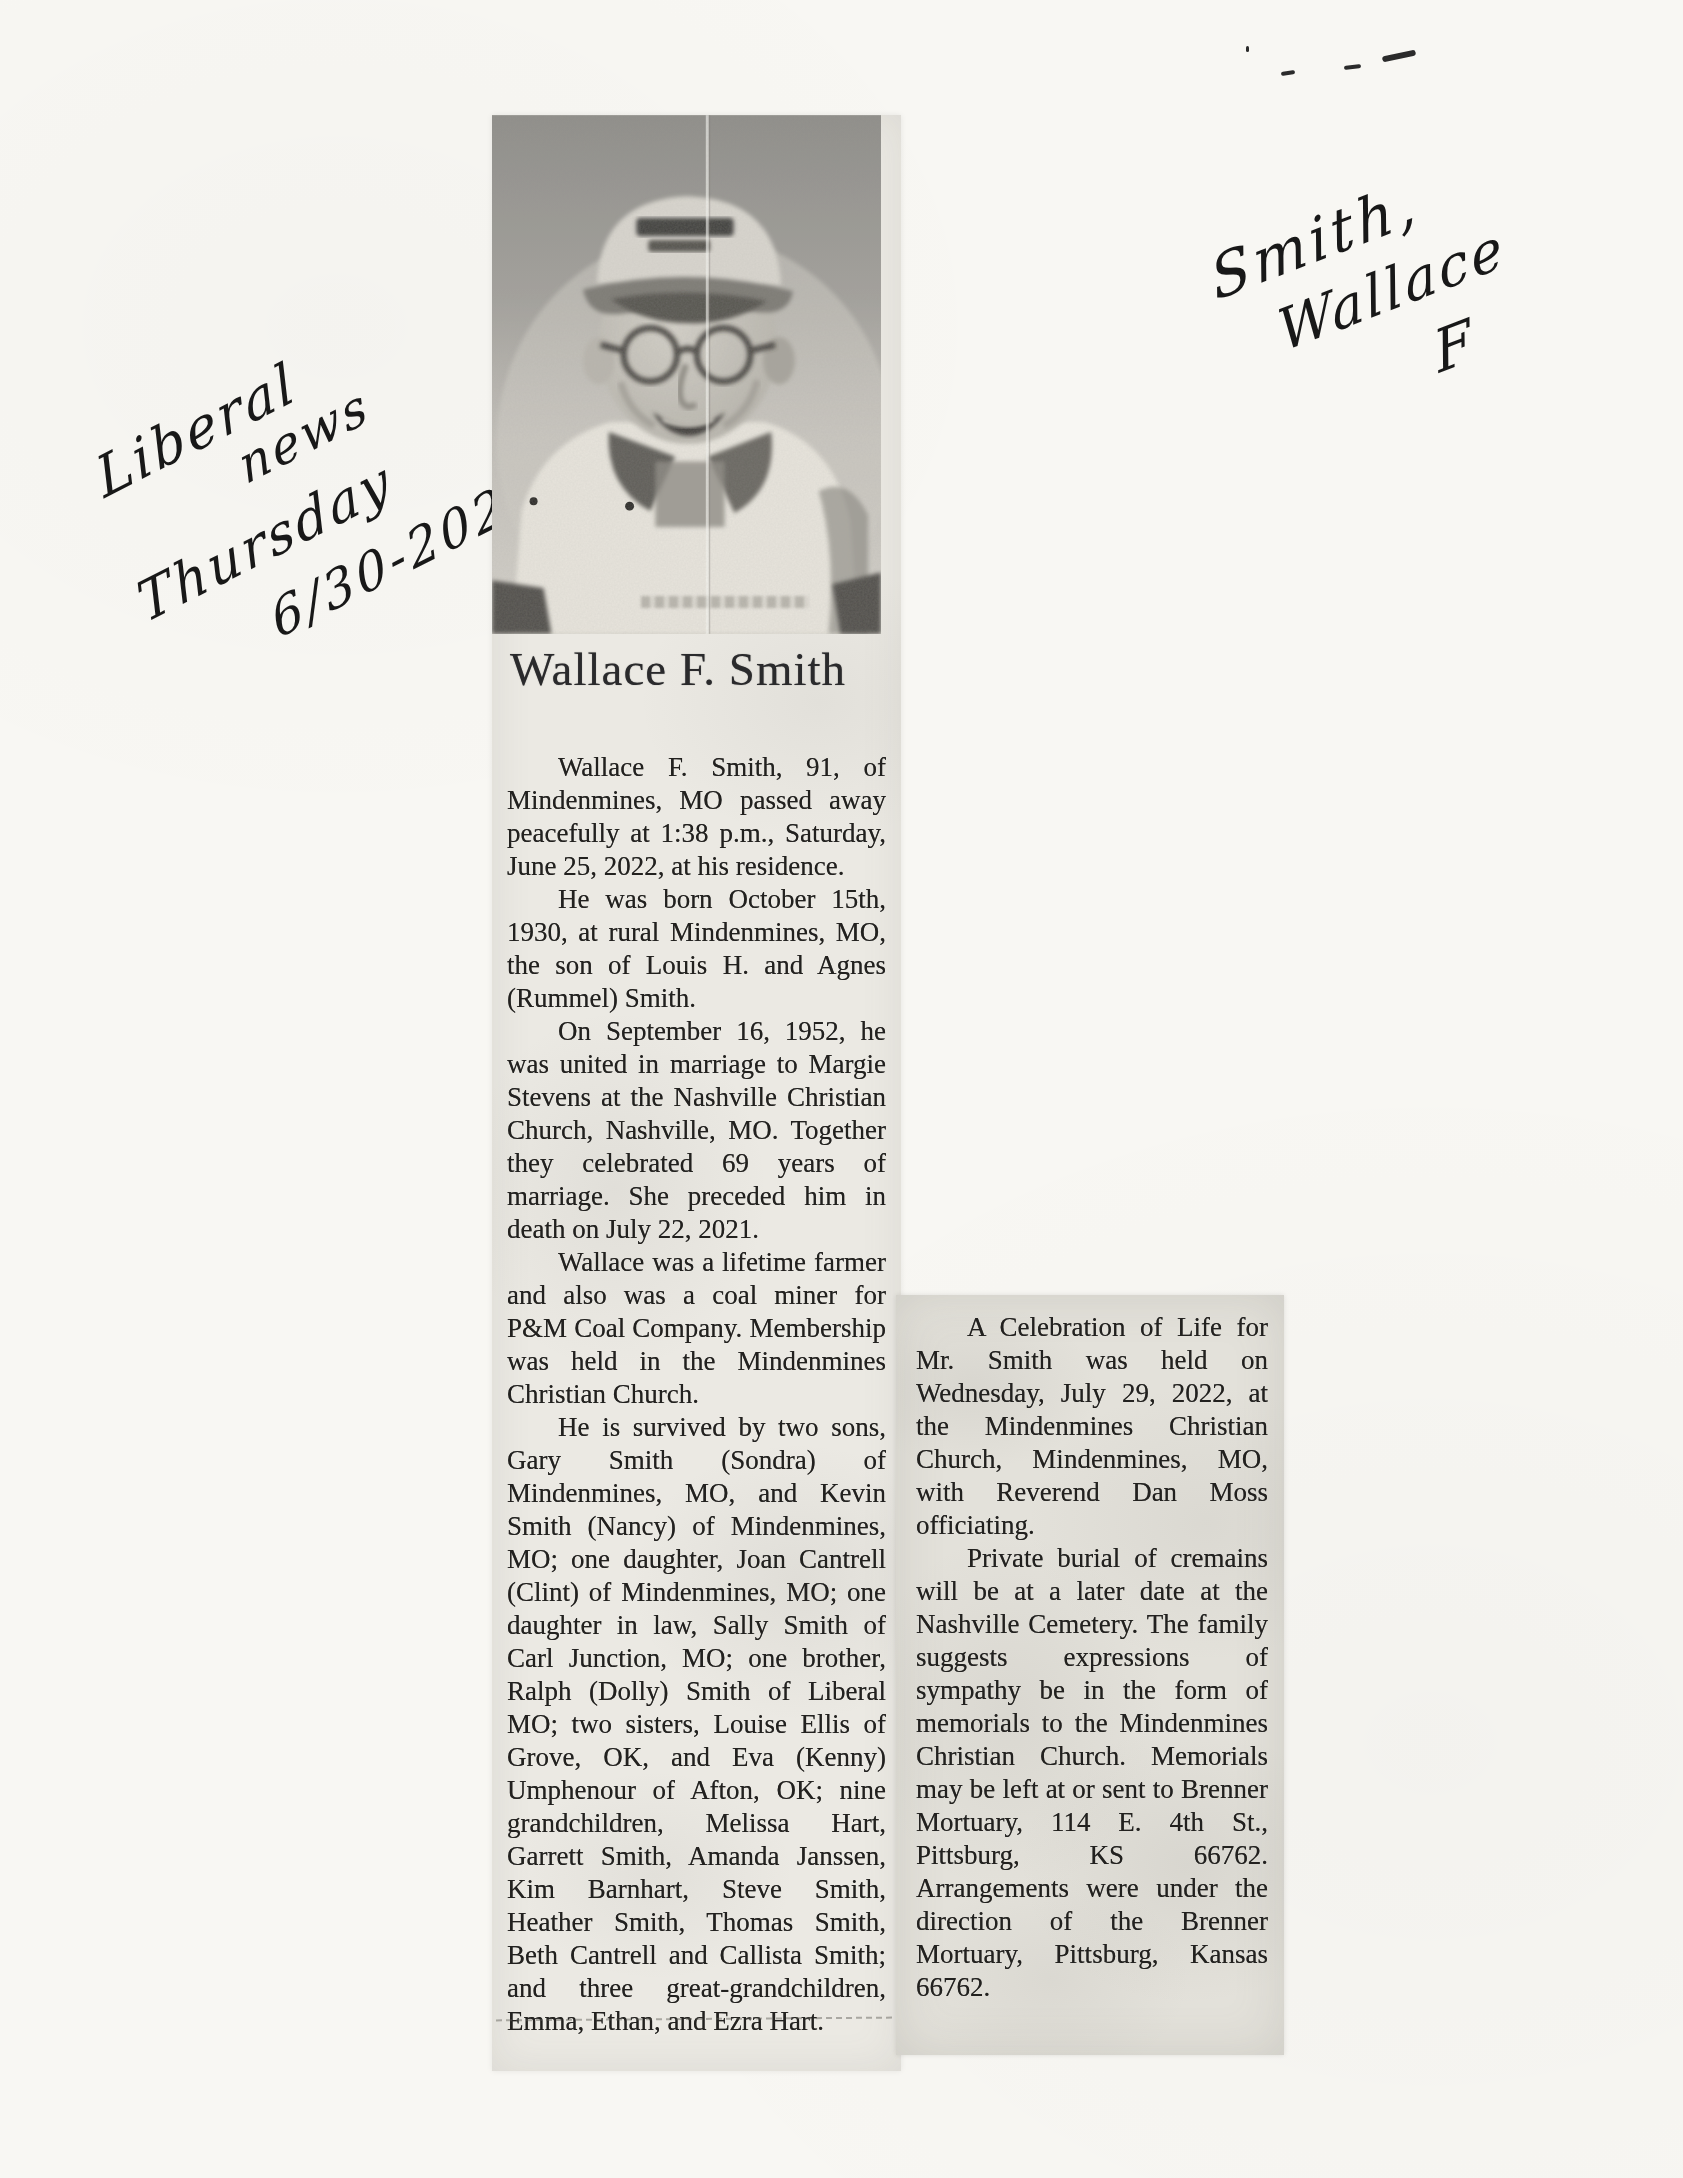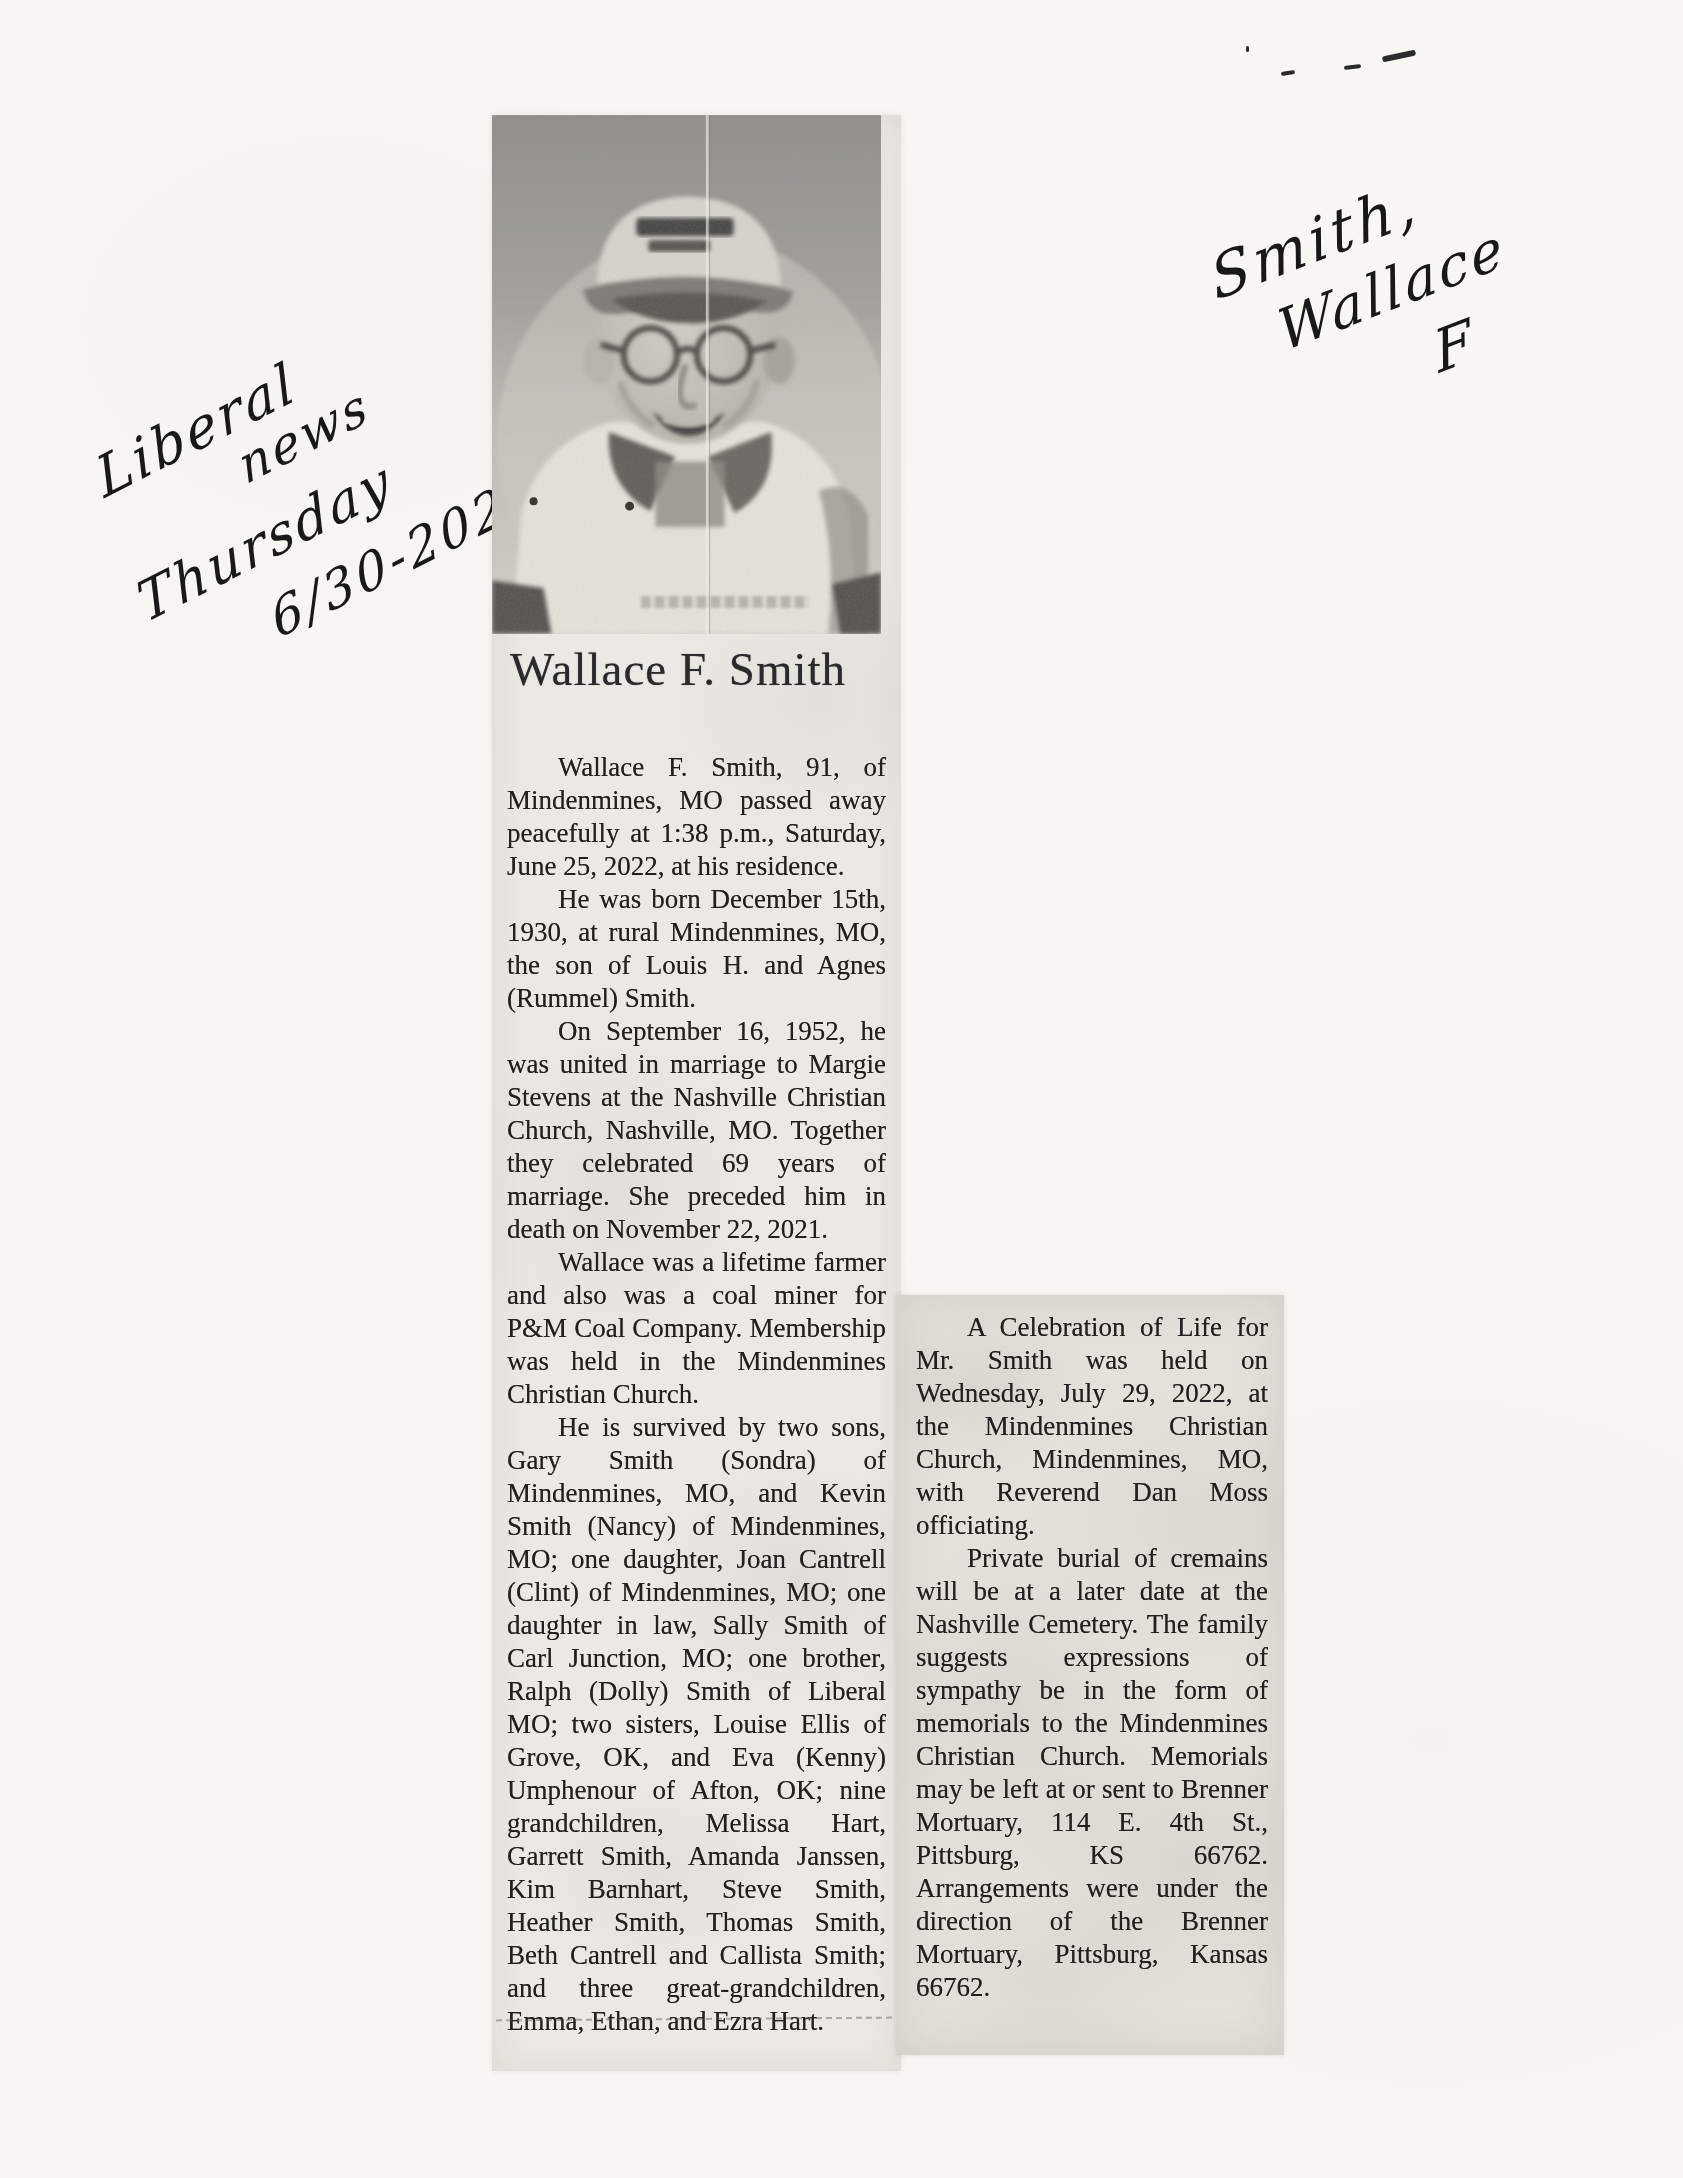--- a/index.html
+++ b/index.html
@@ -180,22 +180,22 @@
         <circle cx="139" cy="395" r="4.5" fill="#23221f"></circle>
       </g>
     </svg>
     <div class="smudge"></div>
   </div>
 
   <div class="headline">Wallace F. Smith</div>
 
   <div class="bodycol col1">
     <p>Wallace F. Smith, 91, of Mindenmines, MO passed away peacefully at 1:38 p.m., Saturday, June 25, 2022, at his residence.</p>
-    <p>He was born December 15th, 1930, at rural Mindenmines, MO, the son of Louis H. and Agnes (Rummel) Smith.</p>
-    <p>On September 16, 1952, he was united in marriage to Margie Stevens at the Nashville Christian Church, Nashville, MO. Together they celebrated 69 years of marriage. She preceded him in death on November 22, 2021.</p>
+    <p>He was born October 15th, 1930, at rural Mindenmines, MO, the son of Louis H. and Agnes (Rummel) Smith.</p>
+    <p>On September 16, 1952, he was united in marriage to Margie Stevens at the Nashville Christian Church, Nashville, MO. Together they celebrated 69 years of marriage. She preceded him in death on July 22, 2021.</p>
     <p>Wallace was a lifetime farmer and also was a coal miner for P&amp;M Coal Company. Membership was held in the Mindenmines Christian Church.</p>
     <p>He is survived by two sons, Gary Smith (Sondra) of Mindenmines, MO, and Kevin Smith (Nancy) of Mindenmines, MO; one daughter, Joan Cantrell (Clint) of Mindenmines, MO; one daughter in law, Sally Smith of Carl Junction, MO; one brother, Ralph (Dolly) Smith of Liberal MO; two sisters, Louise Ellis of Grove, OK, and Eva (Kenny) Umphenour of Afton, OK; nine grandchildren, Melissa Hart, Garrett Smith, Amanda Janssen, Kim Barnhart, Steve Smith, Heather Smith, Thomas Smith, Beth Cantrell and Callista Smith; and three great-grandchildren, Emma, Ethan, and Ezra Hart.</p>
   </div>
 
   <div class="tear"></div>
 </div>
 
 <div class="clip clip-right">
   <div class="bodycol col2">
     <p>A Celebration of Life for Mr. Smith was held on Wednesday, July 29, 2022, at the Mindenmines Christian Church, Mindenmines, MO, with Reverend Dan Moss officiating.</p>

